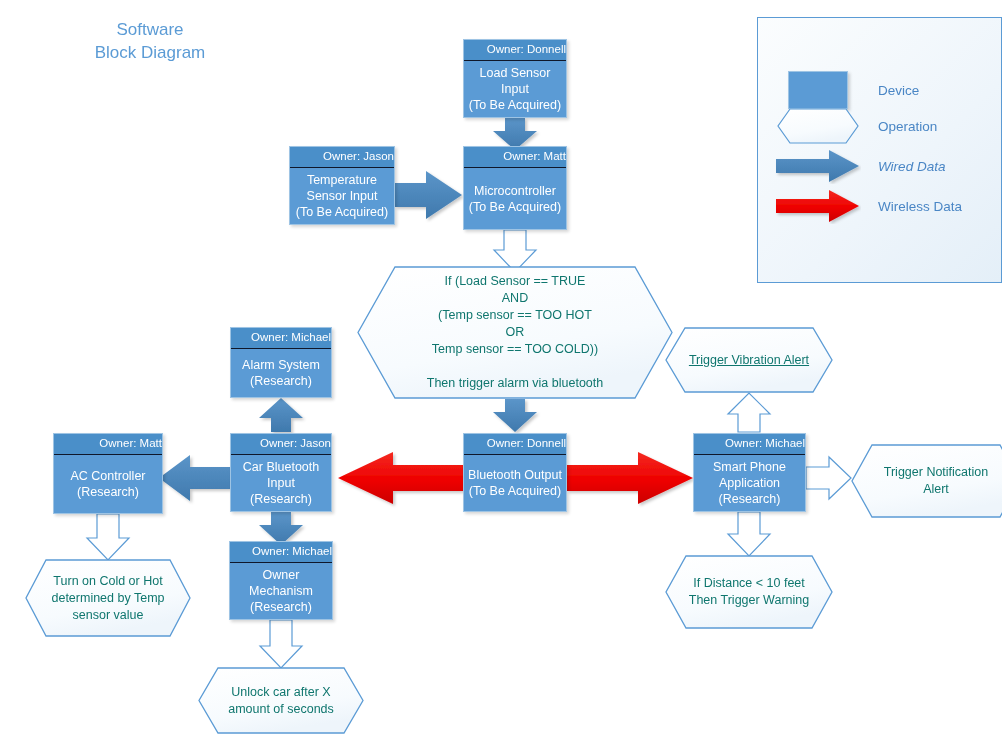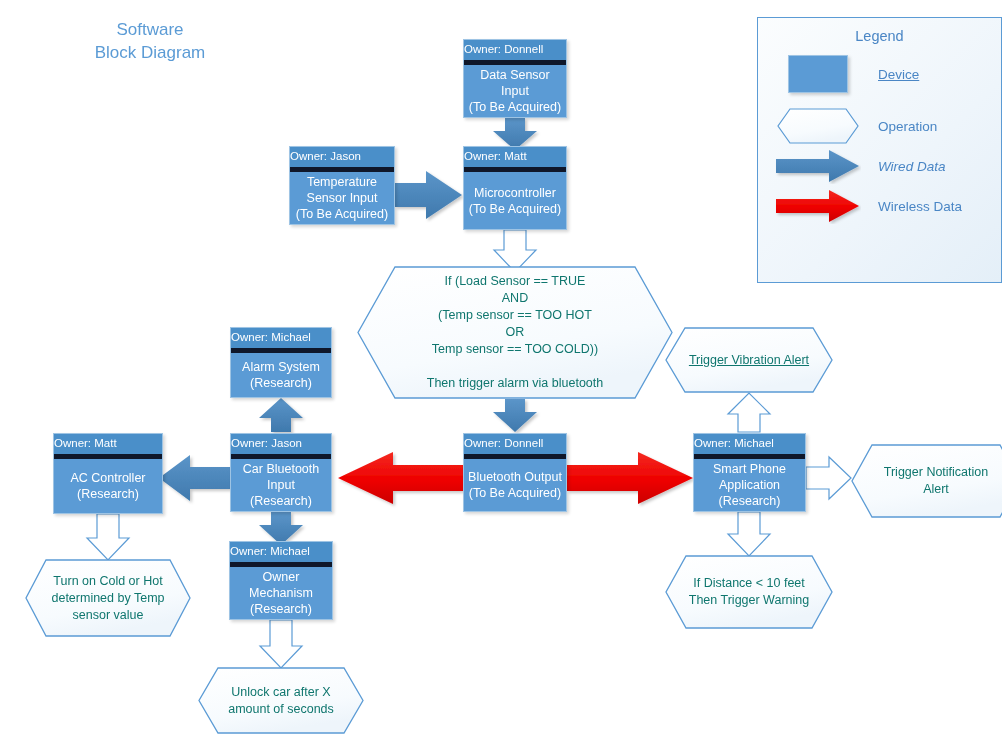--- a/index.html
+++ b/index.html
@@ -26,23 +26,23 @@
     box-shadow:2px 2px 3px rgba(0,0,0,0.16);
     box-sizing:border-box;
     display:flex;flex-direction:column;
     z-index:5;
   }
   .device .hdr{
     background:#4a8fc9;
     color:#ffffff;
     font-size:11.5px;
     line-height:15px;
-    text-align:left;
+    text-align:right;
     padding:2px 0 3px 0;
-    border-bottom:5px solid #0f172a;
+    border-bottom:1px solid #0f172a;
     white-space:nowrap;
   }
   .device .body{
     flex:1;
     display:flex;align-items:center;justify-content:center;
     color:#ffffff;
     font-size:12.5px;
     line-height:16px;
     text-align:center;
     padding:2px 4px;
@@ -173,21 +173,21 @@
     </g>
   </svg>
 
   <div class="title">
     <div>Software</div>
     <div>Block Diagram</div>
   </div>
 
   <div class="device" style="left:443px;top:39px;width:104px;height:79px;">
     <div class="hdr">Owner: Donnell</div>
-    <div class="body">Data Sensor
+    <div class="body">Load Sensor
 Input
 (To Be Acquired)</div>
   </div>
 
   <div class="device" style="left:269px;top:146px;width:106px;height:79px;">
     <div class="hdr">Owner: Jason</div>
     <div class="body">Temperature
 Sensor Input
 (To Be Acquired)</div>
   </div>
@@ -283,23 +283,22 @@
 
   <div class="hex" style="left:645px;top:555px;width:168px;height:74px;">
     <svg class="hexbg" viewBox="0 0 168 74" preserveAspectRatio="none">
       <polygon points="21,1 147,1 167,37 147,73 21,73 1,37" fill="url(#hexGrad)" stroke="#5b9bd5" stroke-width="1.3"></polygon>
     </svg>
     <div class="hextext">If Distance &lt; 10 feet
 Then Trigger Warning</div>
   </div>
 
   <div class="legend">
-    <div class="legend-title">Legend</div>
-
-    <div class="legend-row" style="top:36px;text-decoration:underline;">
+
+    <div class="legend-row" style="top:52px;">
       <div class="legend-sym">
         <div class="lg-device"></div>
       </div>
       <div class="legend-lbl">Device</div>
     </div>
 
     <div class="legend-row" style="top:88px;">
       <div class="legend-sym">
         <svg width="82" height="36" viewBox="0 0 82 36">
           <polygon points="13,1 69,1 81,18 69,35 13,35 1,18" fill="url(#hexGrad)" stroke="#5b9bd5" stroke-width="1.2"></polygon>

